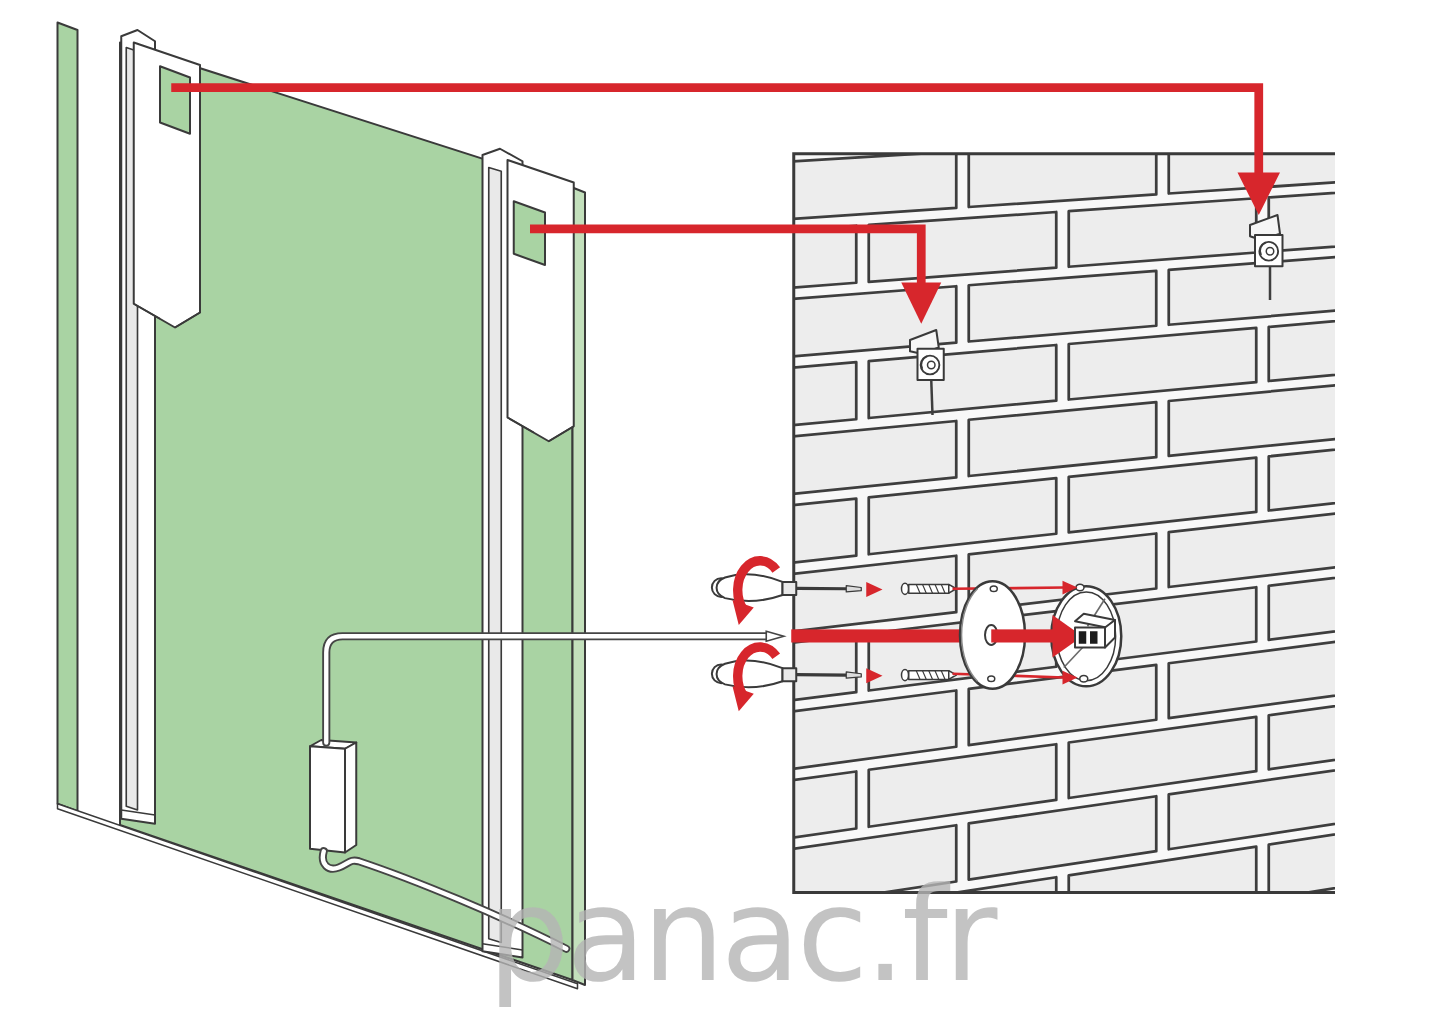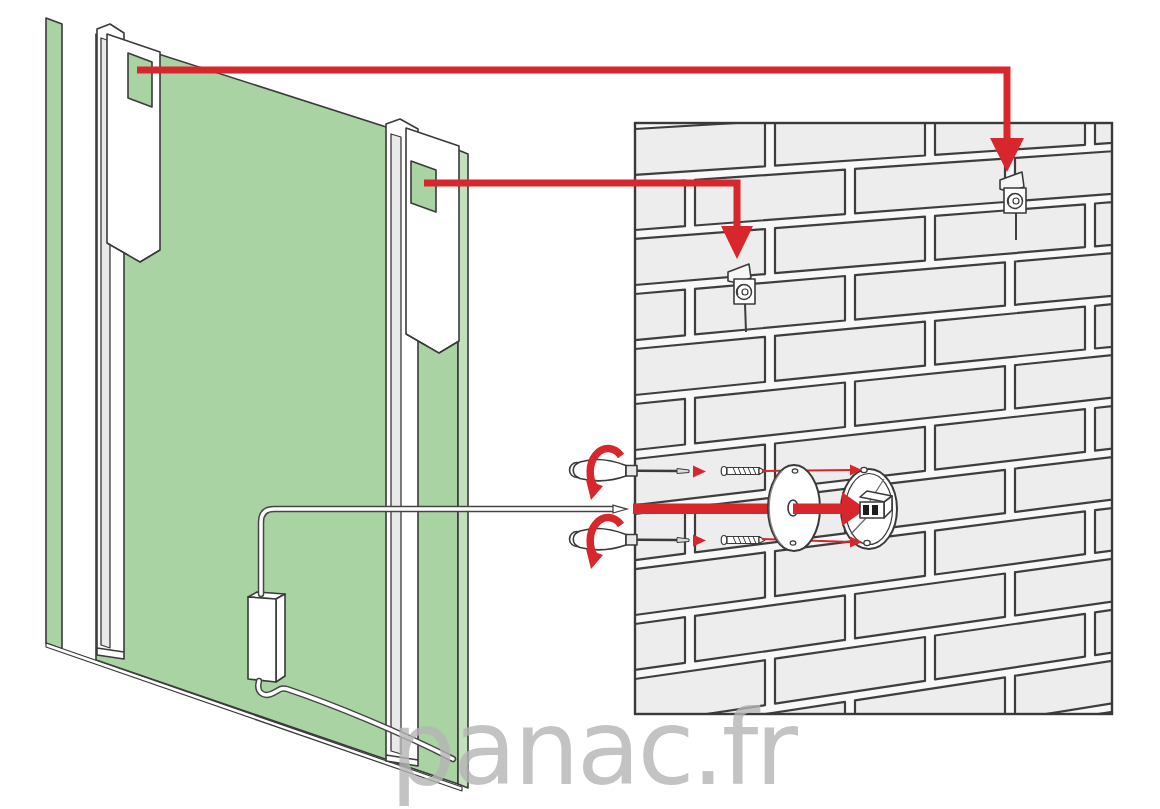--- a/index.html
+++ b/index.html
@@ -1,16 +1,16 @@
 <!DOCTYPE html>
 <html style="--background: #ffffff; --panel_green: #a9d3a3; --panel_green_edge: #c3e0bc; --outline: #3a3a3a; --arrow_red: #d7262c; --brick_fill: #ededed; --brick_line: #3e3e3e; --wall_mortar: #f8f8f8; --hardware_white: #ffffff; --shade_gray: #e9e9e9; --cable_gray: #454545; --watermark_gray: #b5b5b5;"><head>
 <meta charset="utf-8">
 <style>
   html,body{margin:0;padding:0;background:#fff;}
-  .stage{position:relative;width:1160px;height:809px;background:#fff;overflow:hidden;
+  .stage{position:relative;width:1068px;height:809px;background:#fff;overflow:hidden;
          font-family:"DejaVu Sans", sans-serif;}
   svg{display:block}
   .outl{stroke:var(--outline);stroke-width:1.6;stroke-linejoin:round;}
   .white{fill:var(--hardware_white);}
   .brick{fill:var(--brick_fill);stroke:var(--brick_line);stroke-width:2.2;stroke-linejoin:round;}
   .red{fill:var(--arrow_red);}
   .redline{stroke:var(--arrow_red);fill:none;}
   .cable-out{stroke:var(--cable_gray);stroke-width:6.5;fill:none;stroke-linecap:round;}
   .cable-in{stroke:#ffffff;stroke-width:3.5;fill:none;stroke-linecap:round;}
   .wm{font-size:104px;letter-spacing:-3px;fill:var(--watermark_gray);opacity:.8;}

